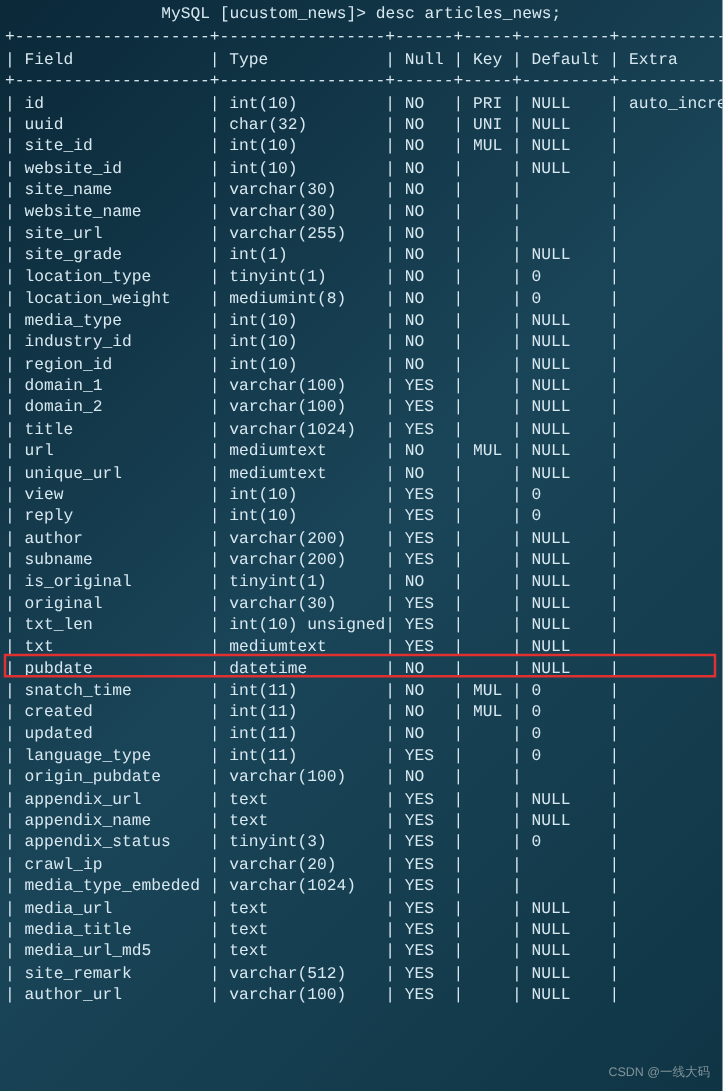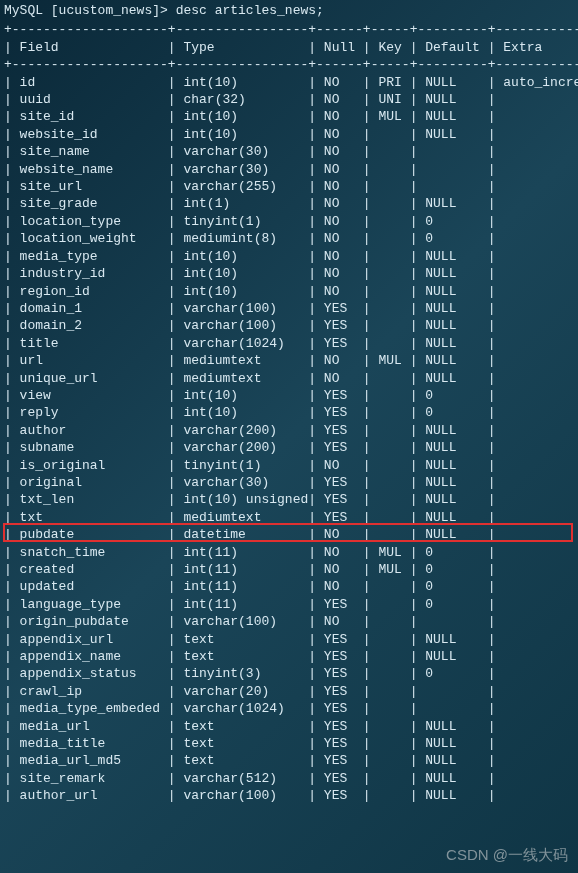--- a/index.html
+++ b/index.html
@@ -17,20 +17,21 @@
       overflow: hidden;
       position: relative;
     }
     .terminal {
       padding: 2px 4px;
       line-height: 17.4px;
     }
     .prompt-line {
       white-space: pre;
       margin-bottom: 2px;
+      text-align: center;
     }
     .separator {
       white-space: pre;
       letter-spacing: 0;
     }
     .header-row, .data-row {
       display: flex;
       white-space: pre;
     }
     .highlight-box {
@@ -40,21 +41,21 @@
       width: 570px;
       height: 19px;
       pointer-events: none;
     }
     .watermark {
       position: absolute;
       bottom: 8px;
       right: 10px;
       color: rgba(220, 220, 220, 0.55);
       font-family: sans-serif;
-      font-size: 15px;
+      font-size: 10px;
     }
   </style>
 </head>
 <body>
 
 <div class="terminal">
   <div class="prompt-line">MySQL [ucustom_news]&gt; desc articles_news;</div>
   <div class="separator" id="sep-top">+--------------------+-----------------+------+-----+---------+----------------+</div>
   <div class="header-row" id="header-row">| Field              | Type            | Null | Key | Default | Extra          |</div>
   <div class="separator" id="sep-mid">+--------------------+-----------------+------+-----+---------+----------------+</div>

